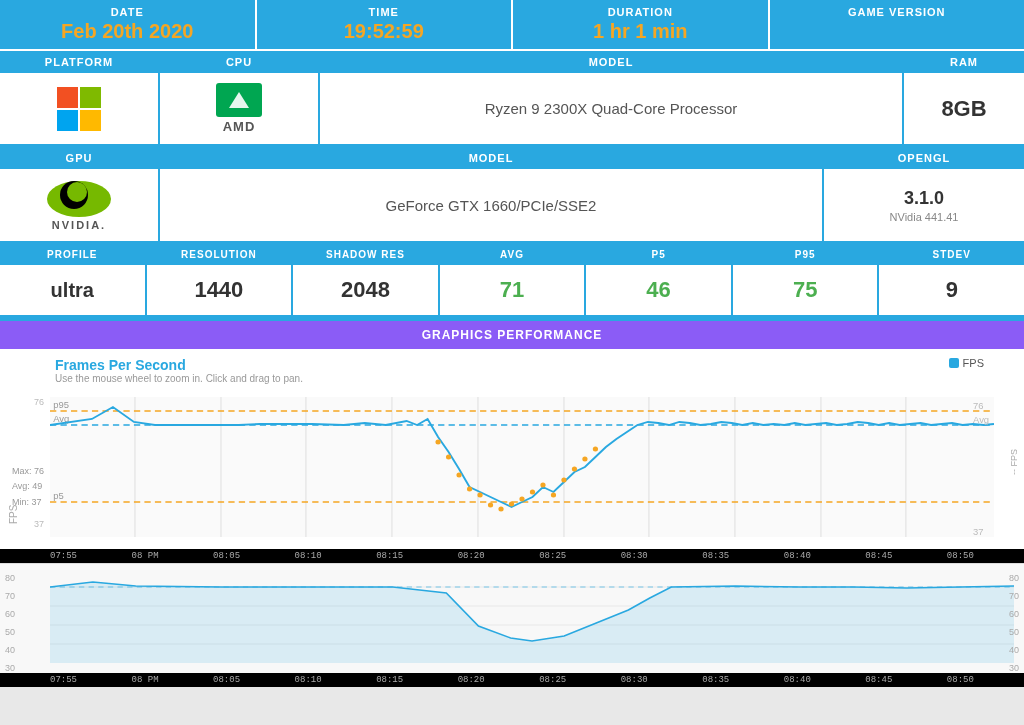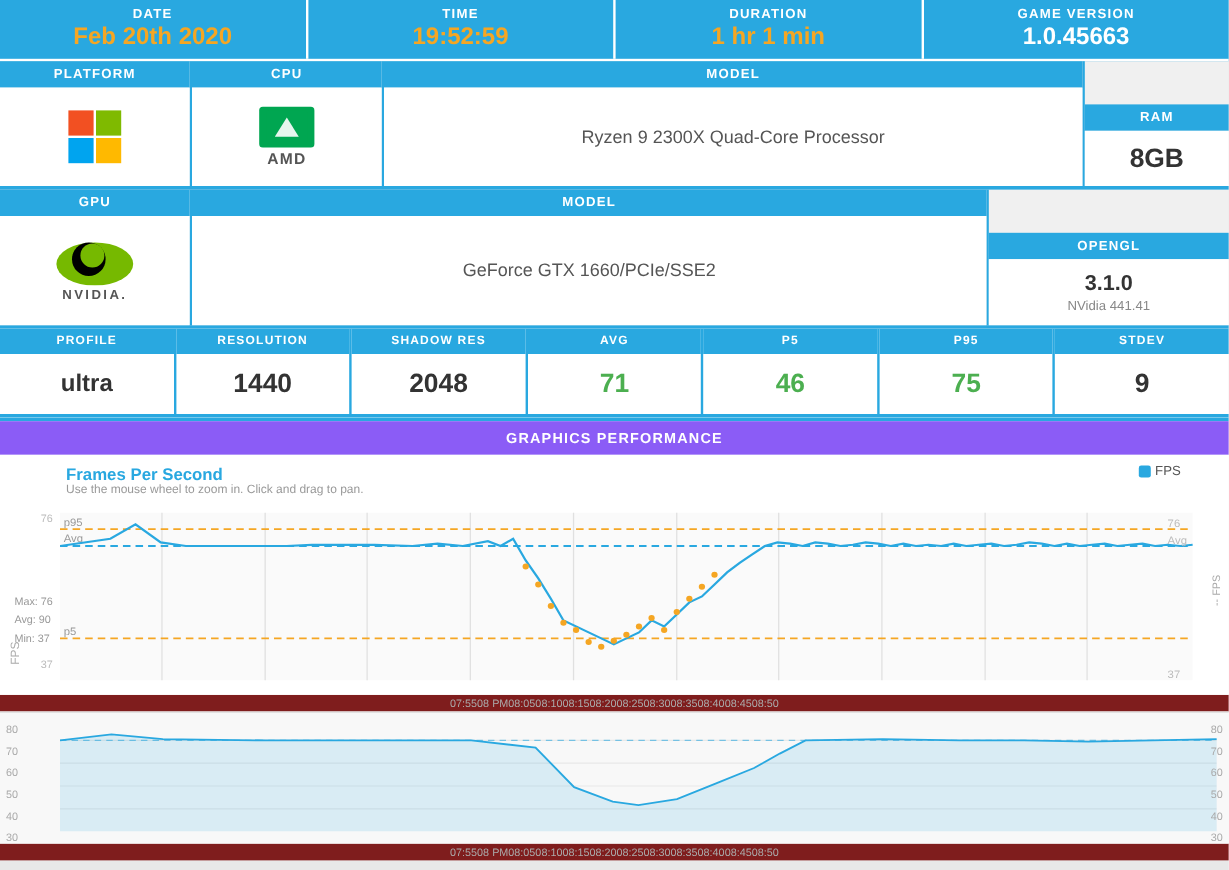--- a/index.html
+++ b/index.html
@@ -48,21 +48,21 @@
     
     .sys-row {
       display: flex;
       border-bottom: 3px solid #29a8e0;
     }
     .sys-cell {
       border-right: 2px solid #29a8e0;
       display: flex;
       flex-direction: column;
     }
-    .sys-cell:last-child { border-right: none; margin-top: 36px; }
+    .sys-cell:last-child { border-right: none; }
     .sys-cell .cell-label {
       background: #29a8e0;
       color: #fff;
       font-size: 11px;
       font-weight: 700;
       letter-spacing: 1px;
       text-align: center;
       padding: 5px 0;
       text-transform: uppercase;
     }
@@ -242,25 +242,26 @@
     .mini-chart-y-right {
       position: absolute;
       right: 5px;
       top: 5px;
       font-size: 9px;
       color: #aaa;
       line-height: 2;
     }
     .time-labels {
       display: flex;
-      justify-content: center;
+      justify-content: space-between;
       padding: 2px 50px 2px 50px;
       font-size: 9px;
       color: #aaa;
-      background: #7f1d1d;
+      background: #000000;
+      font-family: Liberation Mono, monospace;
     }
   </style>
 </head>
 <body>
 
 <div class="container">
 
   <div class="header-row">
     <div class="header-cell">
       <div class="header-label">DATE</div>
@@ -269,21 +270,20 @@
     <div class="header-cell">
       <div class="header-label">TIME</div>
       <div class="header-value">19:52:59</div>
     </div>
     <div class="header-cell">
       <div class="header-label">DURATION</div>
       <div class="header-value">1 hr 1 min</div>
     </div>
     <div class="header-cell">
       <div class="header-label">GAME VERSION</div>
-      <div class="header-value white">1.0.45663</div>
     </div>
   </div>
 
   <div class="sys-row">
     <div class="sys-cell" style="width:160px; flex-shrink:0;">
       <div class="cell-label">PLATFORM</div>
       <div class="cell-content">
         <div class="win-logo">
           <div class="q1"></div>
           <div class="q2"></div>
@@ -387,21 +387,21 @@
         <div class="legend-dot"></div>
         <span class="legend-label">FPS</span>
       </div>
 
       <div style="position:absolute; left:8px; top:55px; font-size:10px; color:#aaa; writing-mode:vertical-rl; transform:rotate(180deg); height:120px; display:flex; align-items:center;">
         <span>FPS</span>
       </div>
 
       <div style="position:absolute; left:12px; top:115px; font-size:9px; color:#999; line-height:1.7;">
         <div>Max: 76</div>
-        <div>Avg: 90</div>
+        <div>Avg: 49</div>
         <div>Min: 37</div>
       </div>
 
       <div style="position:absolute; right:5px; top:100px; font-size:9px; color:#aaa;">
         <div style="writing-mode:vertical-rl; transform:rotate(180deg);">-- FPS</div>
       </div>
 
       <svg style="position:absolute; top:48px; left:50px; right:30px; bottom:18px; width:calc(100% - 80px); height:140px;" viewBox="0 0 900 140" preserveAspectRatio="none">
 
         <rect x="0" y="0" width="900" height="140" fill="#fafafa"></rect>

